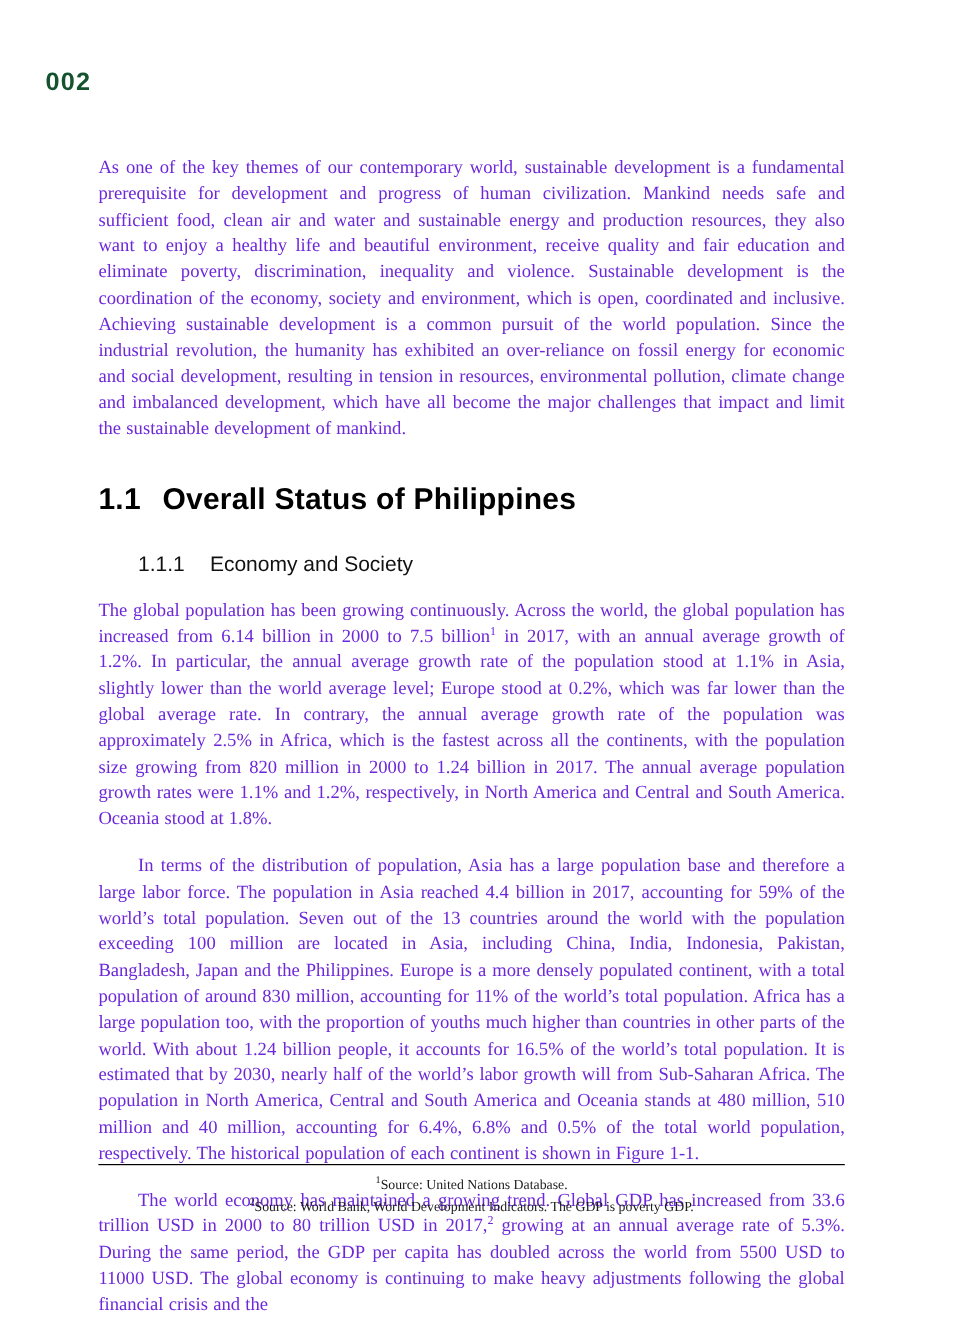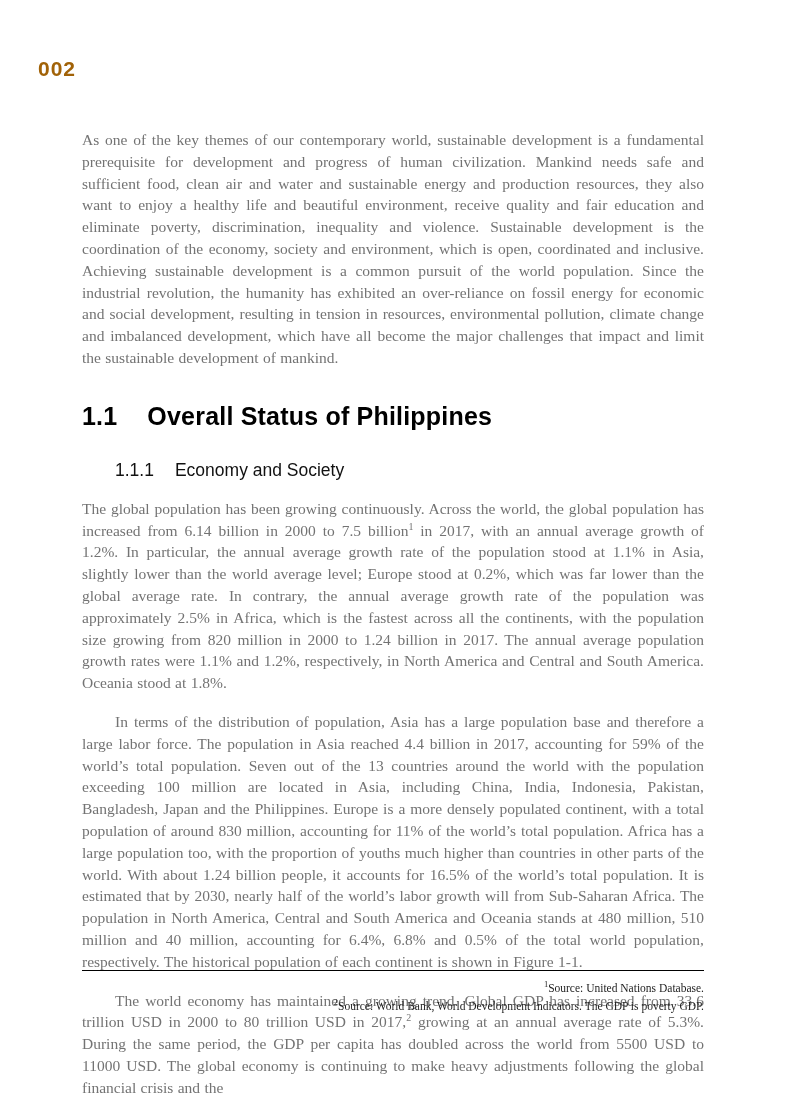--- a/index.html
+++ b/index.html
@@ -13,53 +13,53 @@
     color: #1c1c1c;
     overflow: hidden;
   }
   .page-number {
     position: absolute;
     left: 38px;
     top: 57px;
     font-family: "Liberation Sans", sans-serif;
     font-size: 21px;
     font-weight: bold;
-    color: #a16207;
+    color: #14532d;
     letter-spacing: 1px;
   }
   .body-col {
     position: absolute;
     left: 82px;
     top: 129px;
     width: 622px;
   }
   .para {
     font-size: 15.5px;
     line-height: 21.8px;
     text-align: justify;
-    color: #737373;
+    color: #6d28d9;
     word-spacing: 0.5px;
   }
   .para.indent { text-indent: 33px; }
   .para b { font-weight: normal; }
   .para sup {
     font-size: 10px;
     line-height: 0;
     vertical-align: super;
   }
   .mt-para { margin-top: 17px; }
   h1.section-heading {
     margin-top: 33px;
     font-family: "Liberation Sans", sans-serif;
     font-size: 25px;
     font-weight: bold;
     color: #000000;
     letter-spacing: 0.2px;
   }
-  h1.section-heading .h-num { margin-right: 30px; }
+  h1.section-heading .h-num { margin-right: 18px; }
   h2.subsection-heading {
     margin-top: 29px;
     font-family: "Liberation Sans", sans-serif;
     font-size: 17.5px;
     font-weight: normal;
     color: #111111;
     margin-left: 33px;
   }
   h2.subsection-heading .h-num { margin-right: 21px; }
   .footnotes {
@@ -67,21 +67,21 @@
     left: 82px;
     top: 970px;
     width: 622px;
     border-top: 1.5px solid #000000;
     padding-top: 8px;
   }
   .footnote {
     font-size: 11.5px;
     line-height: 18px;
     color: #1c1c1c;
-    text-align: right;
+    text-align: center;
   }
   .footnote sup {
     font-size: 8.5px;
     line-height: 0;
     vertical-align: super;
   }
 </style>
 </head>
 <body>
 

